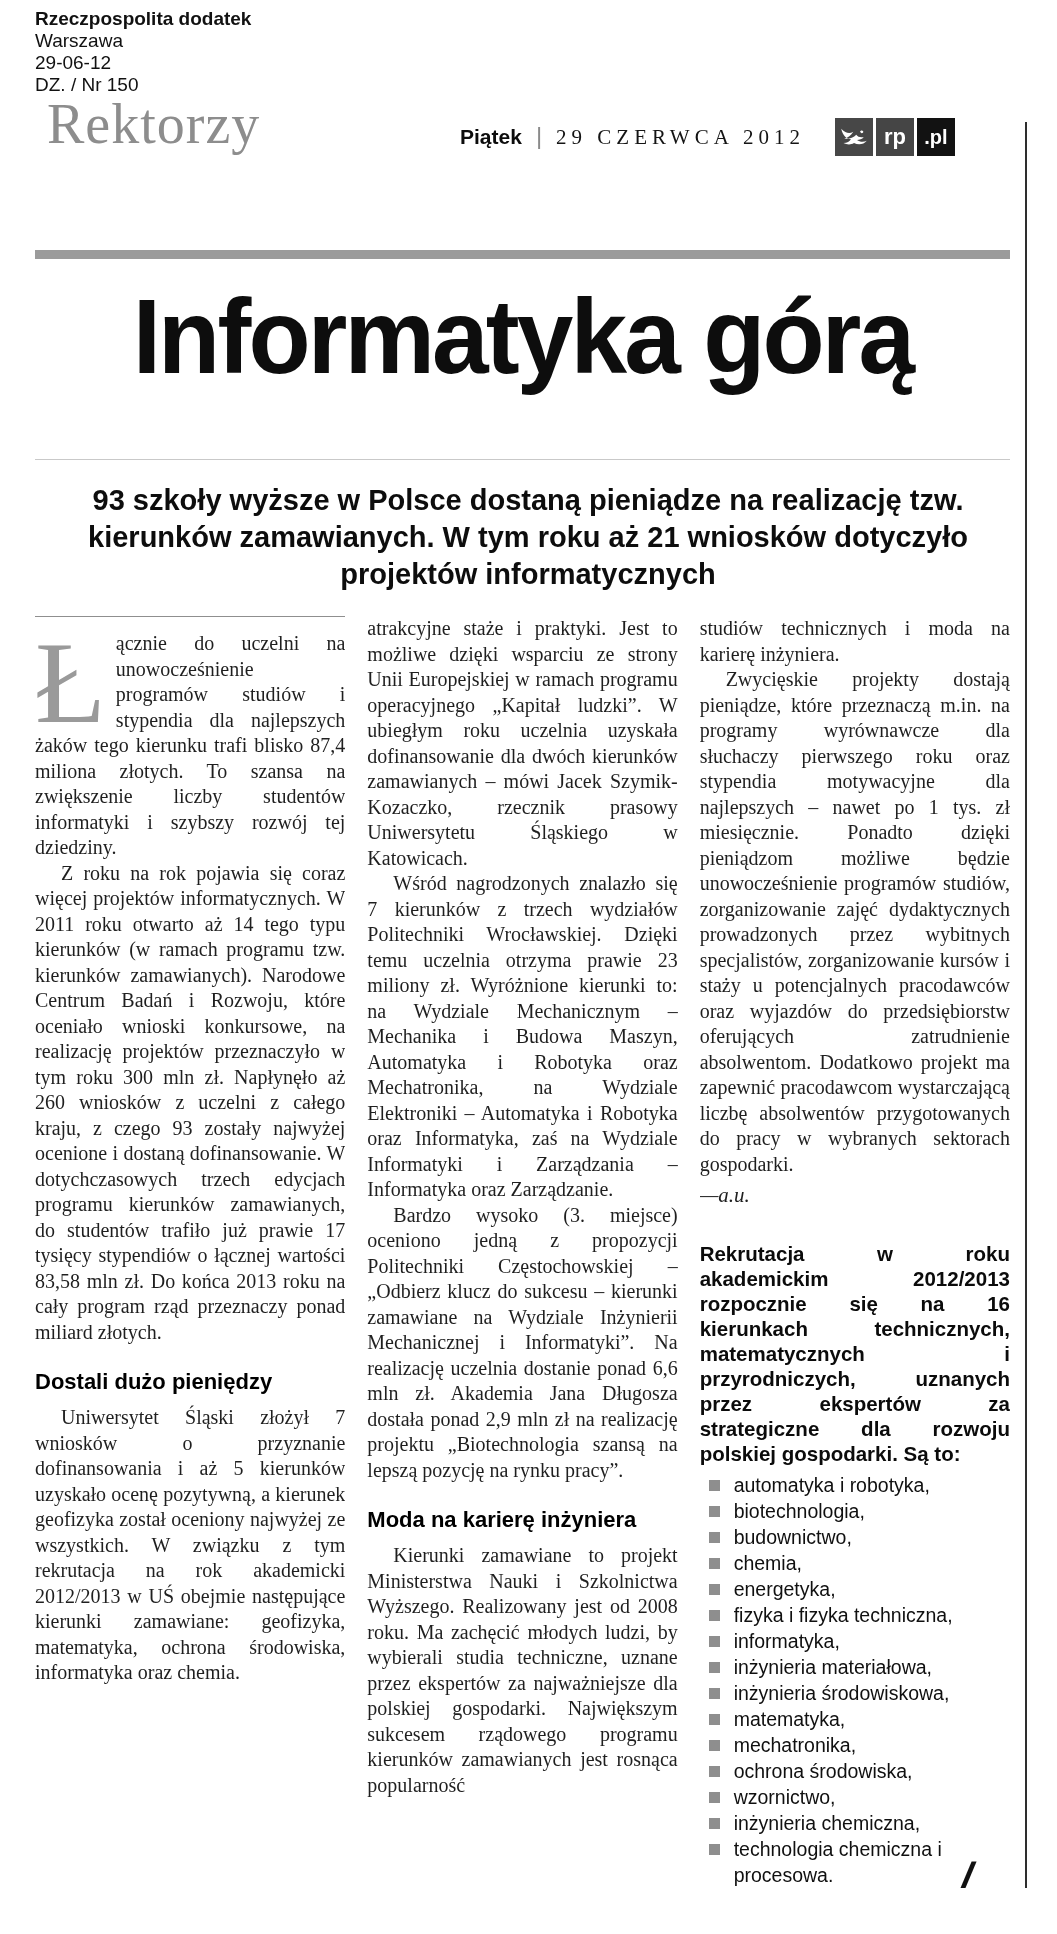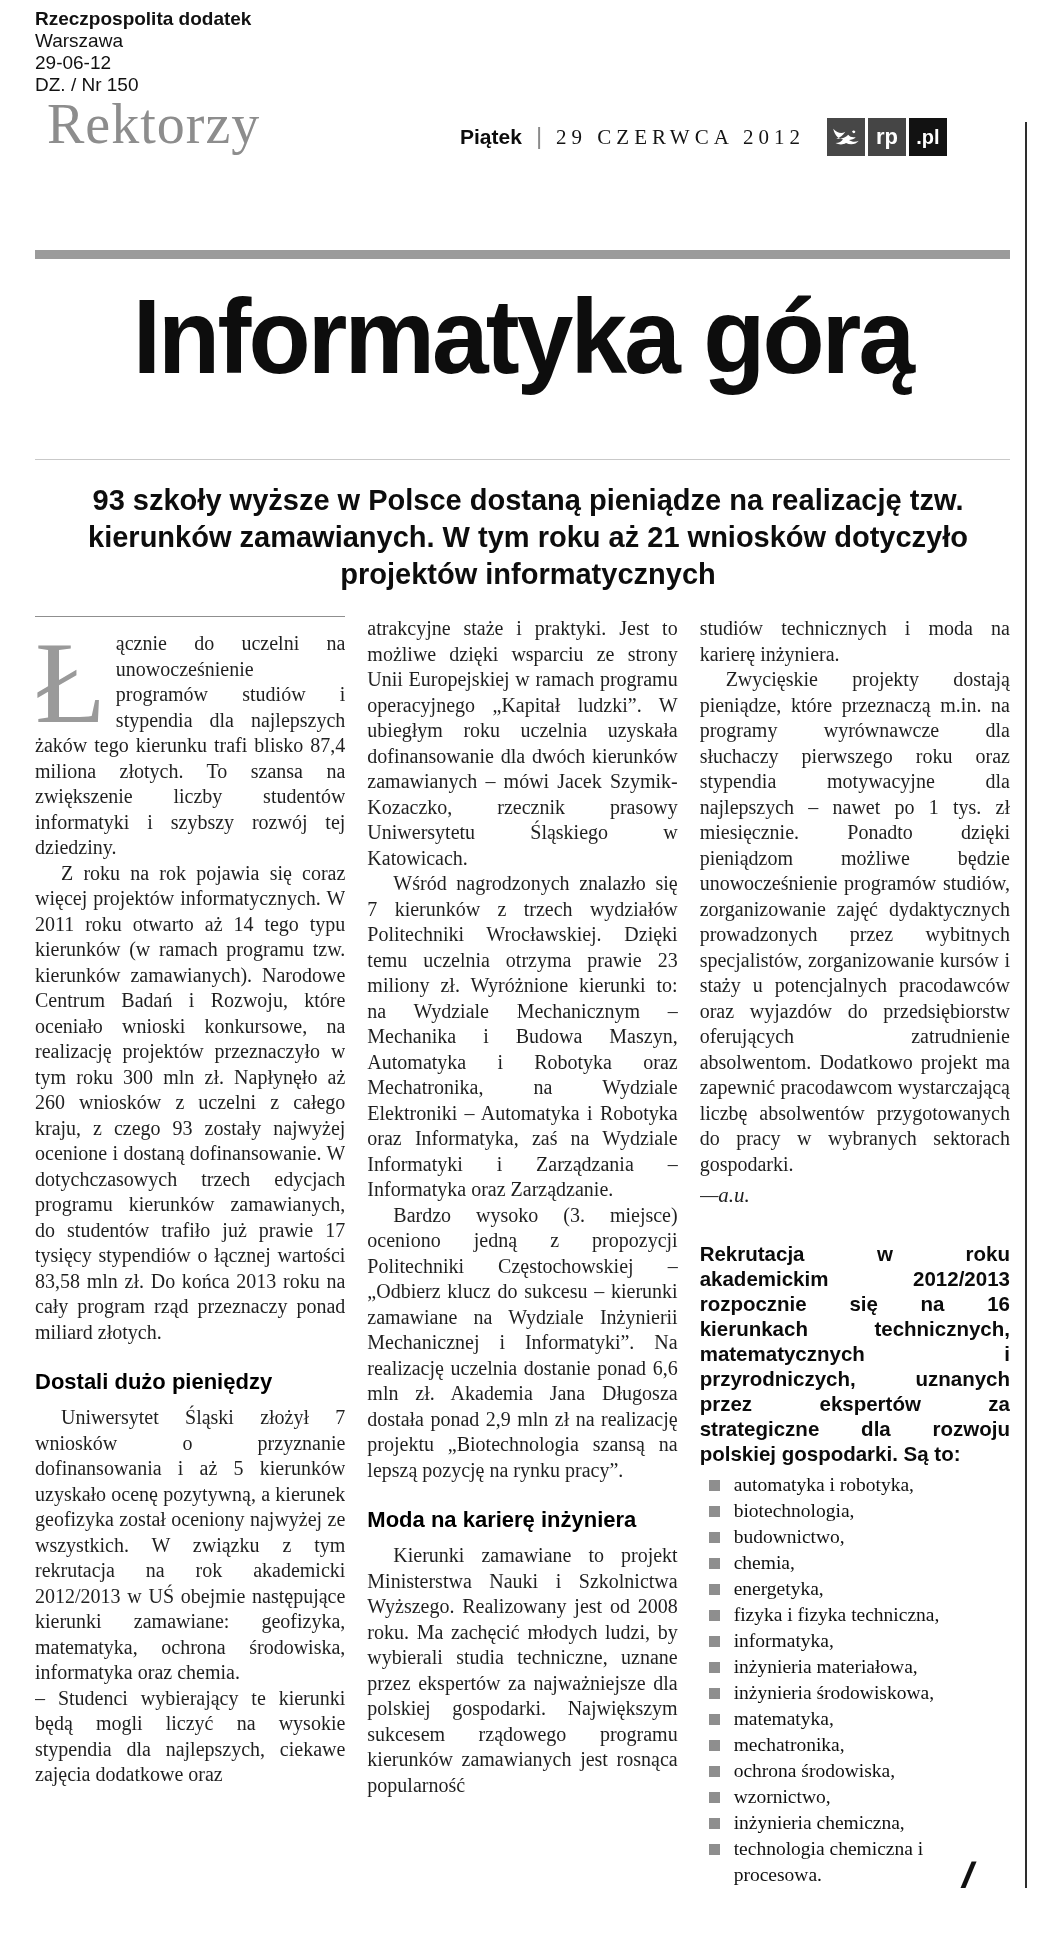--- a/index.html
+++ b/index.html
@@ -12,21 +12,21 @@
 
   
   .section-title{position:absolute;top:92px;left:47px;font-family:"Liberation Serif",serif;
         font-size:56px;color:#8d8d8d;letter-spacing:1px;}
 
   
   .header-row{position:absolute;top:118px;left:460px;display:flex;align-items:center;gap:14px;}
   .header-day{font-weight:bold;font-size:21px;color:#0c0c0c;}
   .header-sep{color:#8a8a8a;font-size:24px;font-weight:200;margin-top:-2px;}
   .header-date{font-family:"Liberation Serif",serif;font-size:21px;letter-spacing:5px;color:#141414;}
-  .logo-row{display:flex;gap:3px;margin-left:8px;}
+  .logo-row{display:flex;gap:3px;margin-left:16px;}
   .logo-sq{width:38px;height:38px;display:flex;align-items:center;justify-content:center;
         color:#fff;font-weight:bold;font-size:22px;}
   .logo-eagle{background:#474747;}
   .logo-rp{background:#454545;letter-spacing:0;}
   .logo-pl{background:#121212;font-size:20px;}
 
   .page-edge-rule{position:absolute;left:1025px;top:122px;width:2px;height:1812px;background:#2e2e2e;}
 
   .divider-bar{position:absolute;top:250px;left:35px;width:975px;height:9px;background:#9b9b9b;}
 
@@ -55,21 +55,21 @@
   .subhead{font-family:"Liberation Sans",sans-serif;font-weight:bold;font-size:22px;
         color:#000;margin:24px 0 10px 0;}
 
   .byline{text-align:left;font-style:italic;margin-top:6px !important;
         font-size:21px !important;}
 
   .box-intro{margin-top:32px !important;font-family:"Liberation Sans",sans-serif !important;
         font-weight:bold;font-size:20.5px !important;line-height:25px !important;color:#0b0b0b !important;}
 
   .field-list{list-style:none;margin:6px 0 0 0;padding:0;}
-  .field-list li{position:relative;padding-left:34px;font-family:Liberation Serif, serif;
+  .field-list li{position:relative;padding-left:34px;font-family:Liberation Sans, sans-serif;
         font-size:19.5px;line-height:26px;color:#101010;}
   .bullet-sq{position:absolute;left:9px;top:8px;width:11px;height:11px;background:#8e8e8e;}
 
   .end-mark{position:absolute;left:958px;top:1852px;font-family:"DejaVu Sans",sans-serif;
         font-size:46px;font-weight:bold;color:#111;transform:skewX(-6deg);}
 </style>
 </head>
 <body>
 
 <div class="page">
@@ -110,21 +110,20 @@
 
   <div class="subheadline">93 szkoły wyższe w Polsce dostaną pieniądze na realizację tzw. kierunków zamawianych. W tym roku aż 21 wniosków dotyczyło projektów informatycznych</div>
 
   <div class="body-cols">
 
     <div class="col col1-rule">
       <p><span class="drop-cap">Ł</span><span>ącznie do uczelni na unowocześnienie programów studiów i stypendia dla najlepszych żaków tego kierunku trafi blisko 87,4 miliona złotych. To szansa na zwiększenie liczby studentów informatyki i szybszy rozwój tej dziedziny.</span></p>
       <p class="ind">Z roku na rok pojawia się coraz więcej projektów informatycznych. W 2011 roku otwarto aż 14 tego typu kierunków (w ramach programu tzw. kierunków zamawianych). Narodowe Centrum Badań i Rozwoju, które oceniało wnioski konkursowe, na realizację projektów przeznaczyło w tym roku 300 mln zł. Napłynęło aż 260 wniosków z uczelni z całego kraju, z czego 93 zostały najwyżej ocenione i dostaną dofinansowanie. W dotychczasowych trzech edycjach programu kierunków zamawianych, do studentów trafiło już prawie 17 tysięcy stypendiów o łącznej wartości 83,58 mln zł. Do końca 2013 roku na cały program rząd przeznaczy ponad miliard złotych.</p>
       <h3 class="subhead">Dostali dużo pieniędzy</h3>
       <p class="ind">Uniwersytet Śląski złożył 7 wniosków o przyznanie dofinansowania i aż 5 kierunków uzyskało ocenę pozytywną, a kierunek geofizyka został oceniony najwyżej ze wszystkich. W związku z tym rekrutacja na rok akademicki 2012/2013 w UŚ obejmie następujące kierunki zamawiane: geofizyka, matematyka, ochrona środowiska, informatyka oraz chemia.</p>
-      <p>– Studenci wybierający te kierunki będą mogli liczyć na wysokie stypendia dla najlepszych, ciekawe zajęcia dodatkowe oraz</p>
     </div>
 
     <div class="col">
       <p>atrakcyjne staże i praktyki. Jest to możliwe dzięki wsparciu ze strony Unii Europejskiej w ramach programu operacyjnego „Kapitał ludzki”. W ubiegłym roku uczelnia uzyskała dofinansowanie dla dwóch kierunków zamawianych – mówi Jacek Szymik-Kozaczko, rzecznik prasowy Uniwersytetu Śląskiego w Katowicach.</p>
       <p class="ind">Wśród nagrodzonych znalazło się 7 kierunków z trzech wydziałów Politechniki Wrocławskiej. Dzięki temu uczelnia otrzyma prawie 23 miliony zł. Wyróżnione kierunki to: na Wydziale Mechanicznym – Mechanika i Budowa Maszyn, Automatyka i Robotyka oraz Mechatronika, na Wydziale Elektroniki – Automatyka i Robotyka oraz Informatyka, zaś na Wydziale Informatyki i Zarządzania – Informatyka oraz Zarządzanie.</p>
       <p class="ind">Bardzo wysoko (3. miejsce) oceniono jedną z propozycji Politechniki Częstochowskiej – „Odbierz klucz do sukcesu – kierunki zamawiane na Wydziale Inżynierii Mechanicznej i Informatyki”. Na realizację uczelnia dostanie ponad 6,6 mln zł. Akademia Jana Długosza dostała ponad 2,9 mln zł na realizację projektu „Biotechnologia szansą na lepszą pozycję na rynku pracy”.</p>
       <h3 class="subhead">Moda na karierę inżyniera</h3>
       <p class="ind">Kierunki zamawiane to projekt Ministerstwa Nauki i Szkolnictwa Wyższego. Realizowany jest od 2008 roku. Ma zachęcić młodych ludzi, by wybierali studia techniczne, uznane przez ekspertów za najważniejsze dla polskiej gospodarki. Największym sukcesem rządowego programu kierunków zamawianych jest rosnąca popularność</p>
     </div>
 

